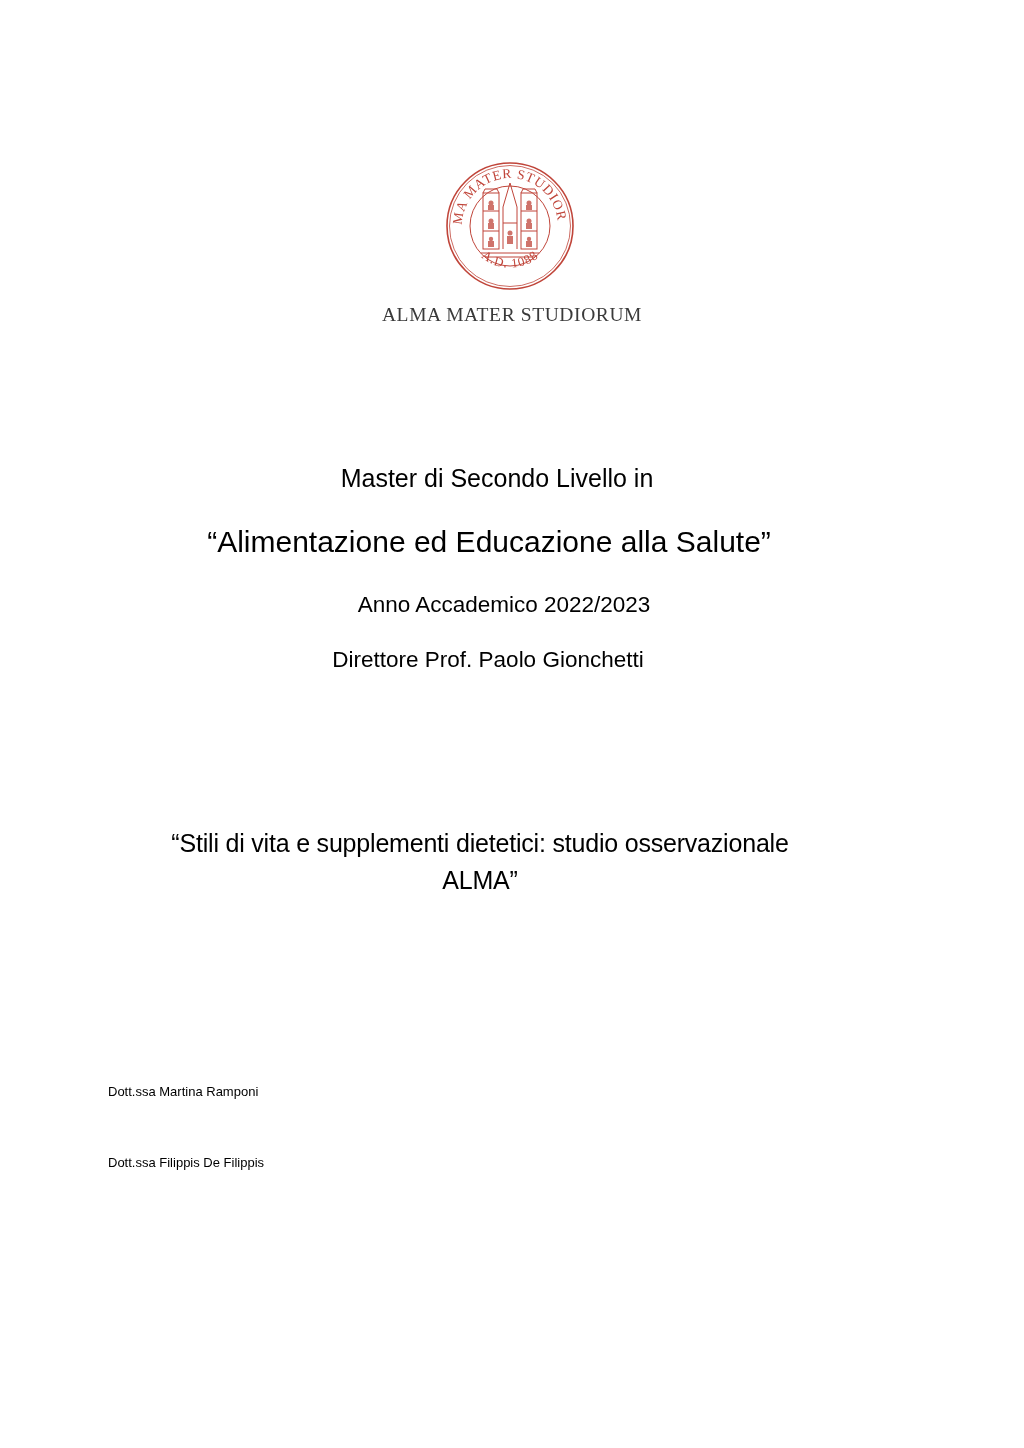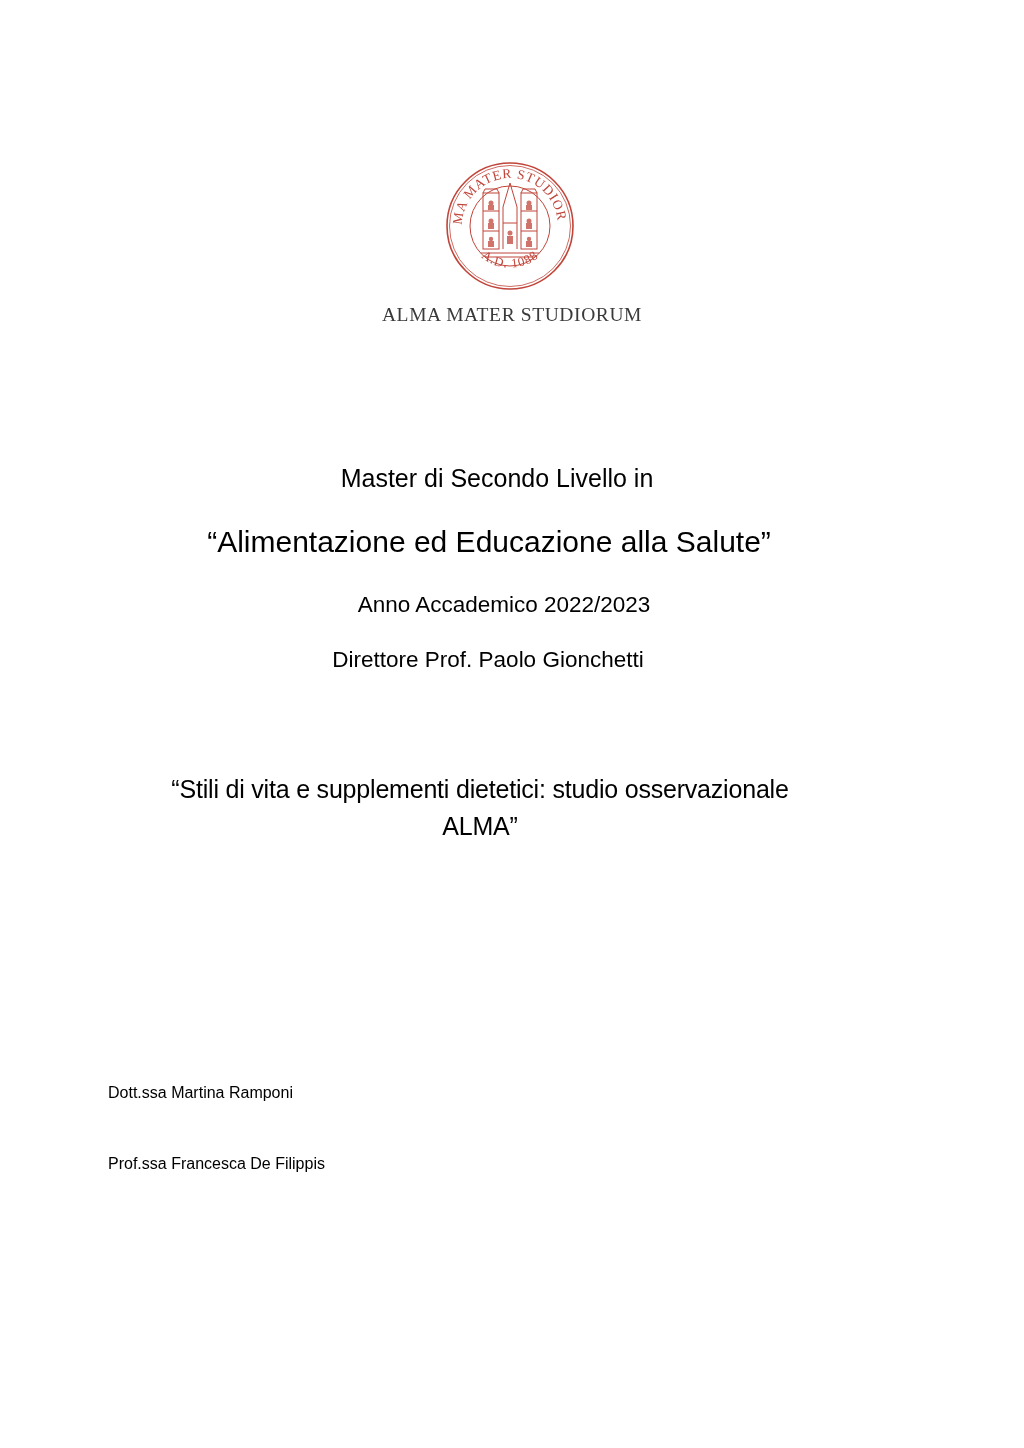--- a/index.html
+++ b/index.html
@@ -66,34 +66,34 @@
     }
     .director {
       top: 647px;
       font-size: 22.5px;
       left: -24px;
     }
     .thesis-title {
       position: absolute;
       left: 120px;
       width: 720px;
-      top: 771px;
+      top: 825px;
       font-size: 25px;
       line-height: 37px;
       text-align: center;
       letter-spacing: -0.2px;
     }
     .thesis-title .line {
       display: block;
       white-space: nowrap;
     }
     .author {
       position: absolute;
       left: 108px;
-      font-size: 16px;
+      font-size: 13px;
       white-space: nowrap;
     }
     .author-1 { top: 1084px; }
     .author-2 { top: 1155px; }
   </style>
 </head>
 <body>
 
 <div class="page">
 
@@ -156,15 +156,15 @@
   <div class="centered course-title">“Alimentazione ed Educazione alla Salute”</div>
   <div class="centered academic-year">Anno Accademico 2022/2023</div>
   <div class="centered director">Direttore Prof. Paolo Gionchetti</div>
 
   <div class="thesis-title">
     <span class="line">“Stili di vita e supplementi dietetici: studio osservazionale</span>
     <span class="line">ALMA”</span>
   </div>
 
   <div class="author author-1">Dott.ssa Martina Ramponi</div>
-  <div class="author author-2">Prof.ssa Francesca De Filippis</div>
+  <div class="author author-2">Dott.ssa Filippis De Filippis</div>
 
 </div>
 
 </body></html>

